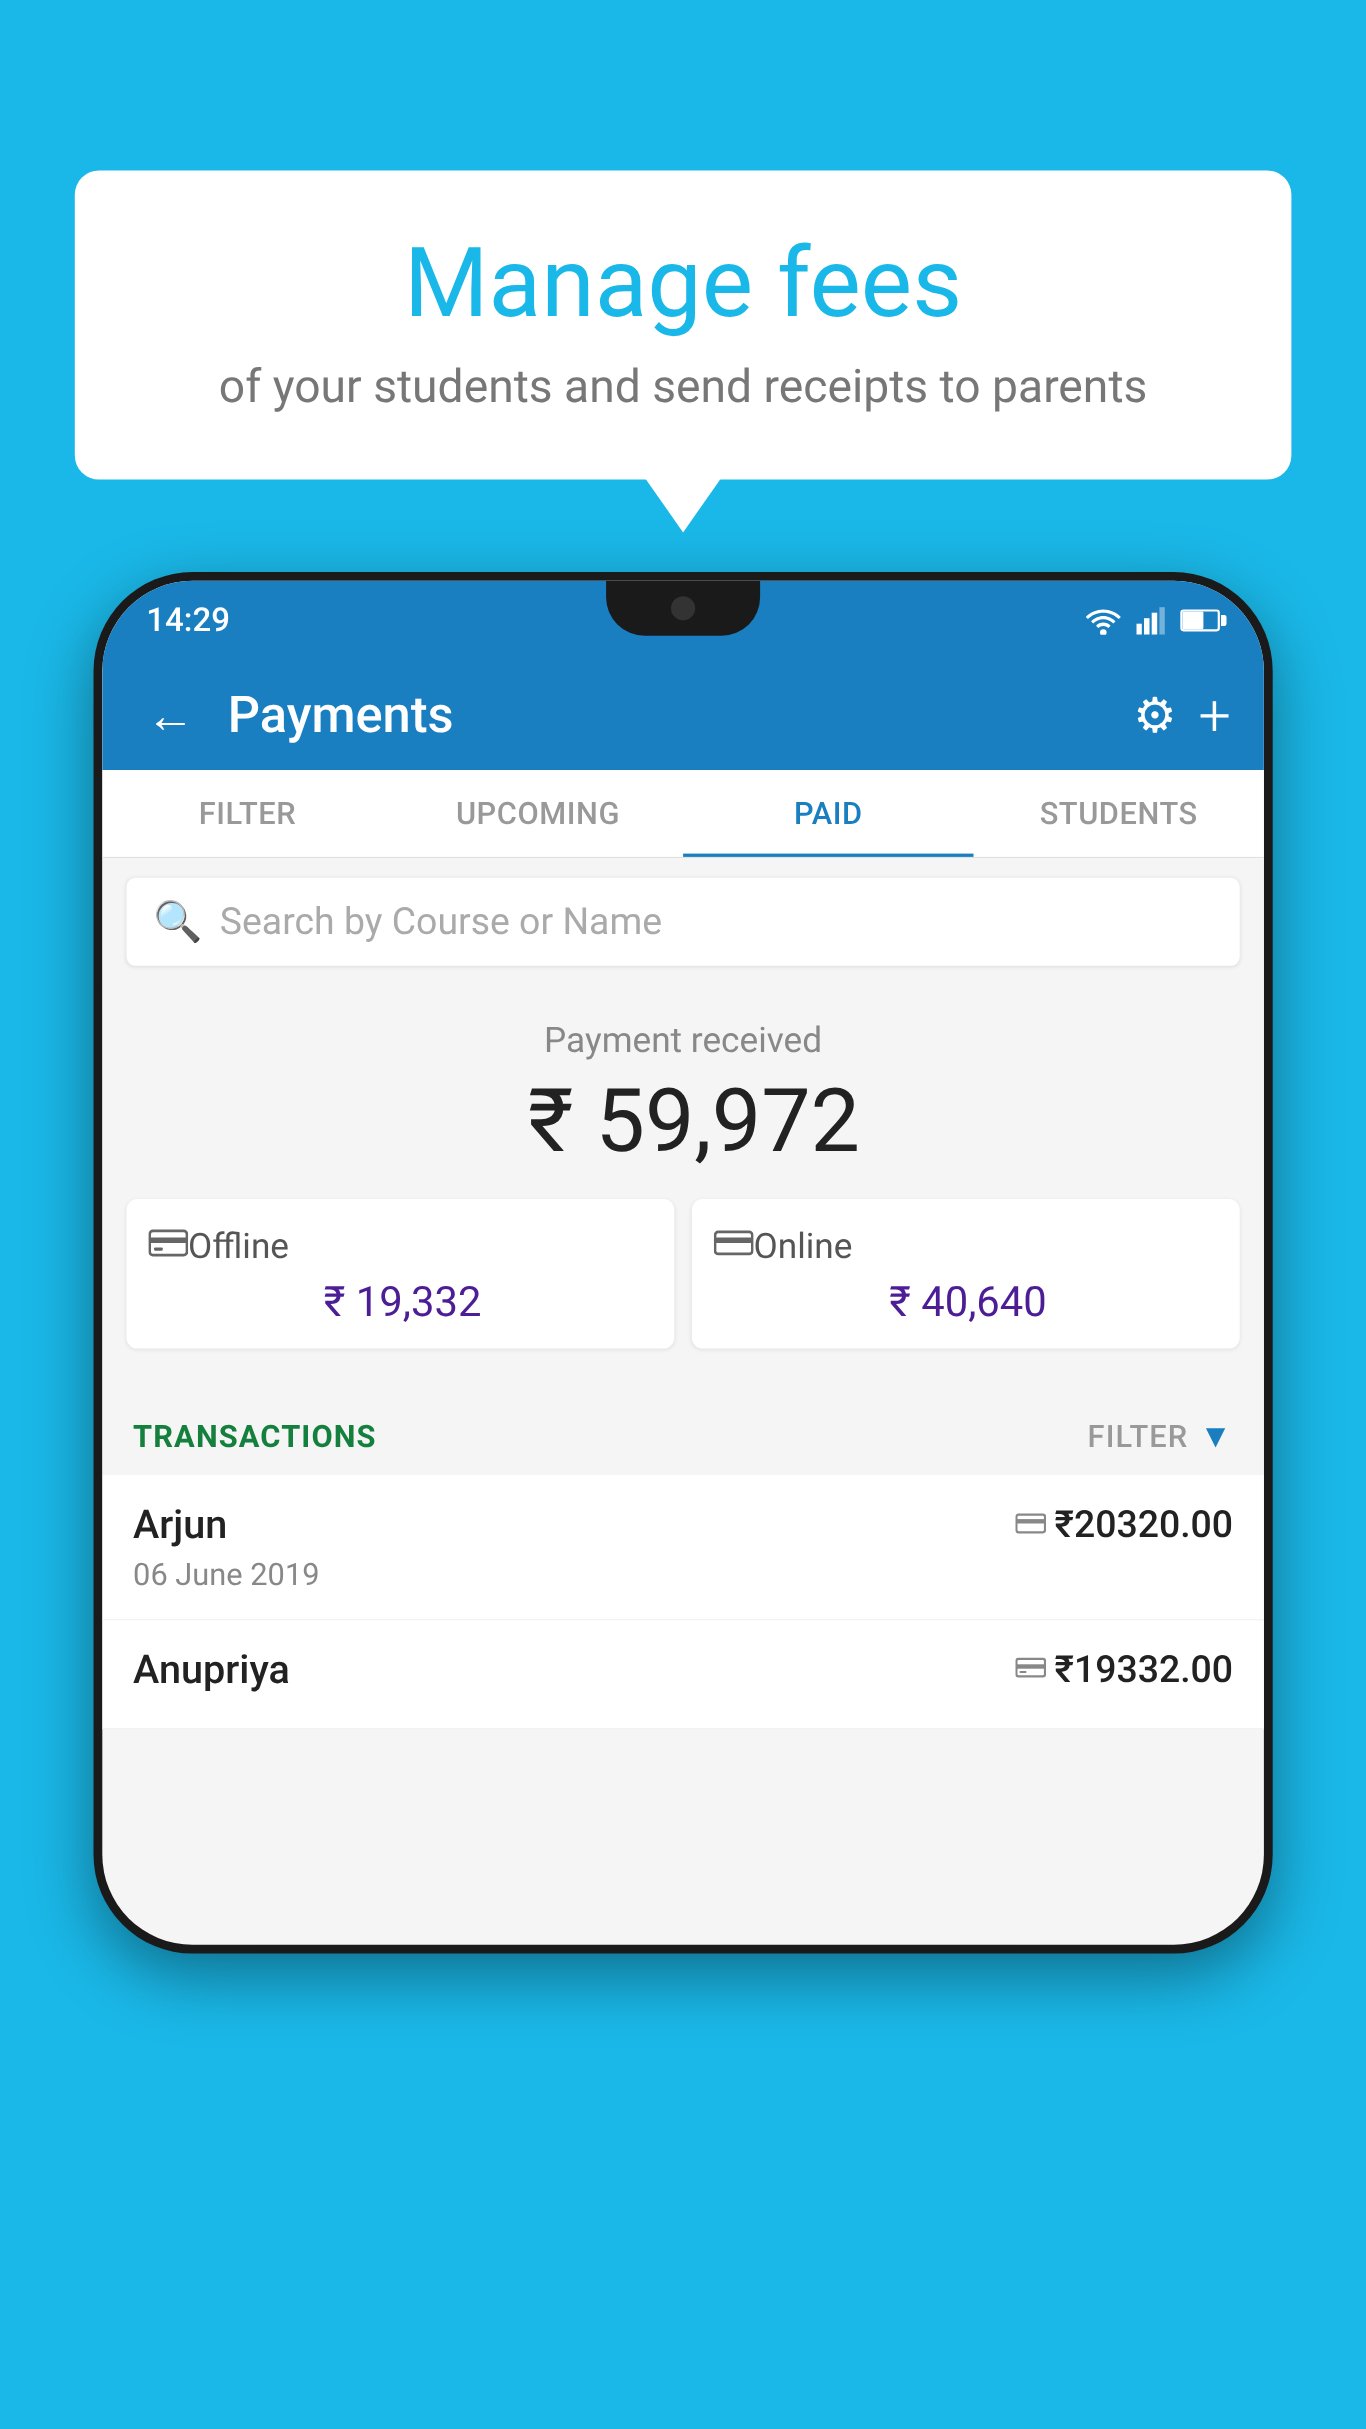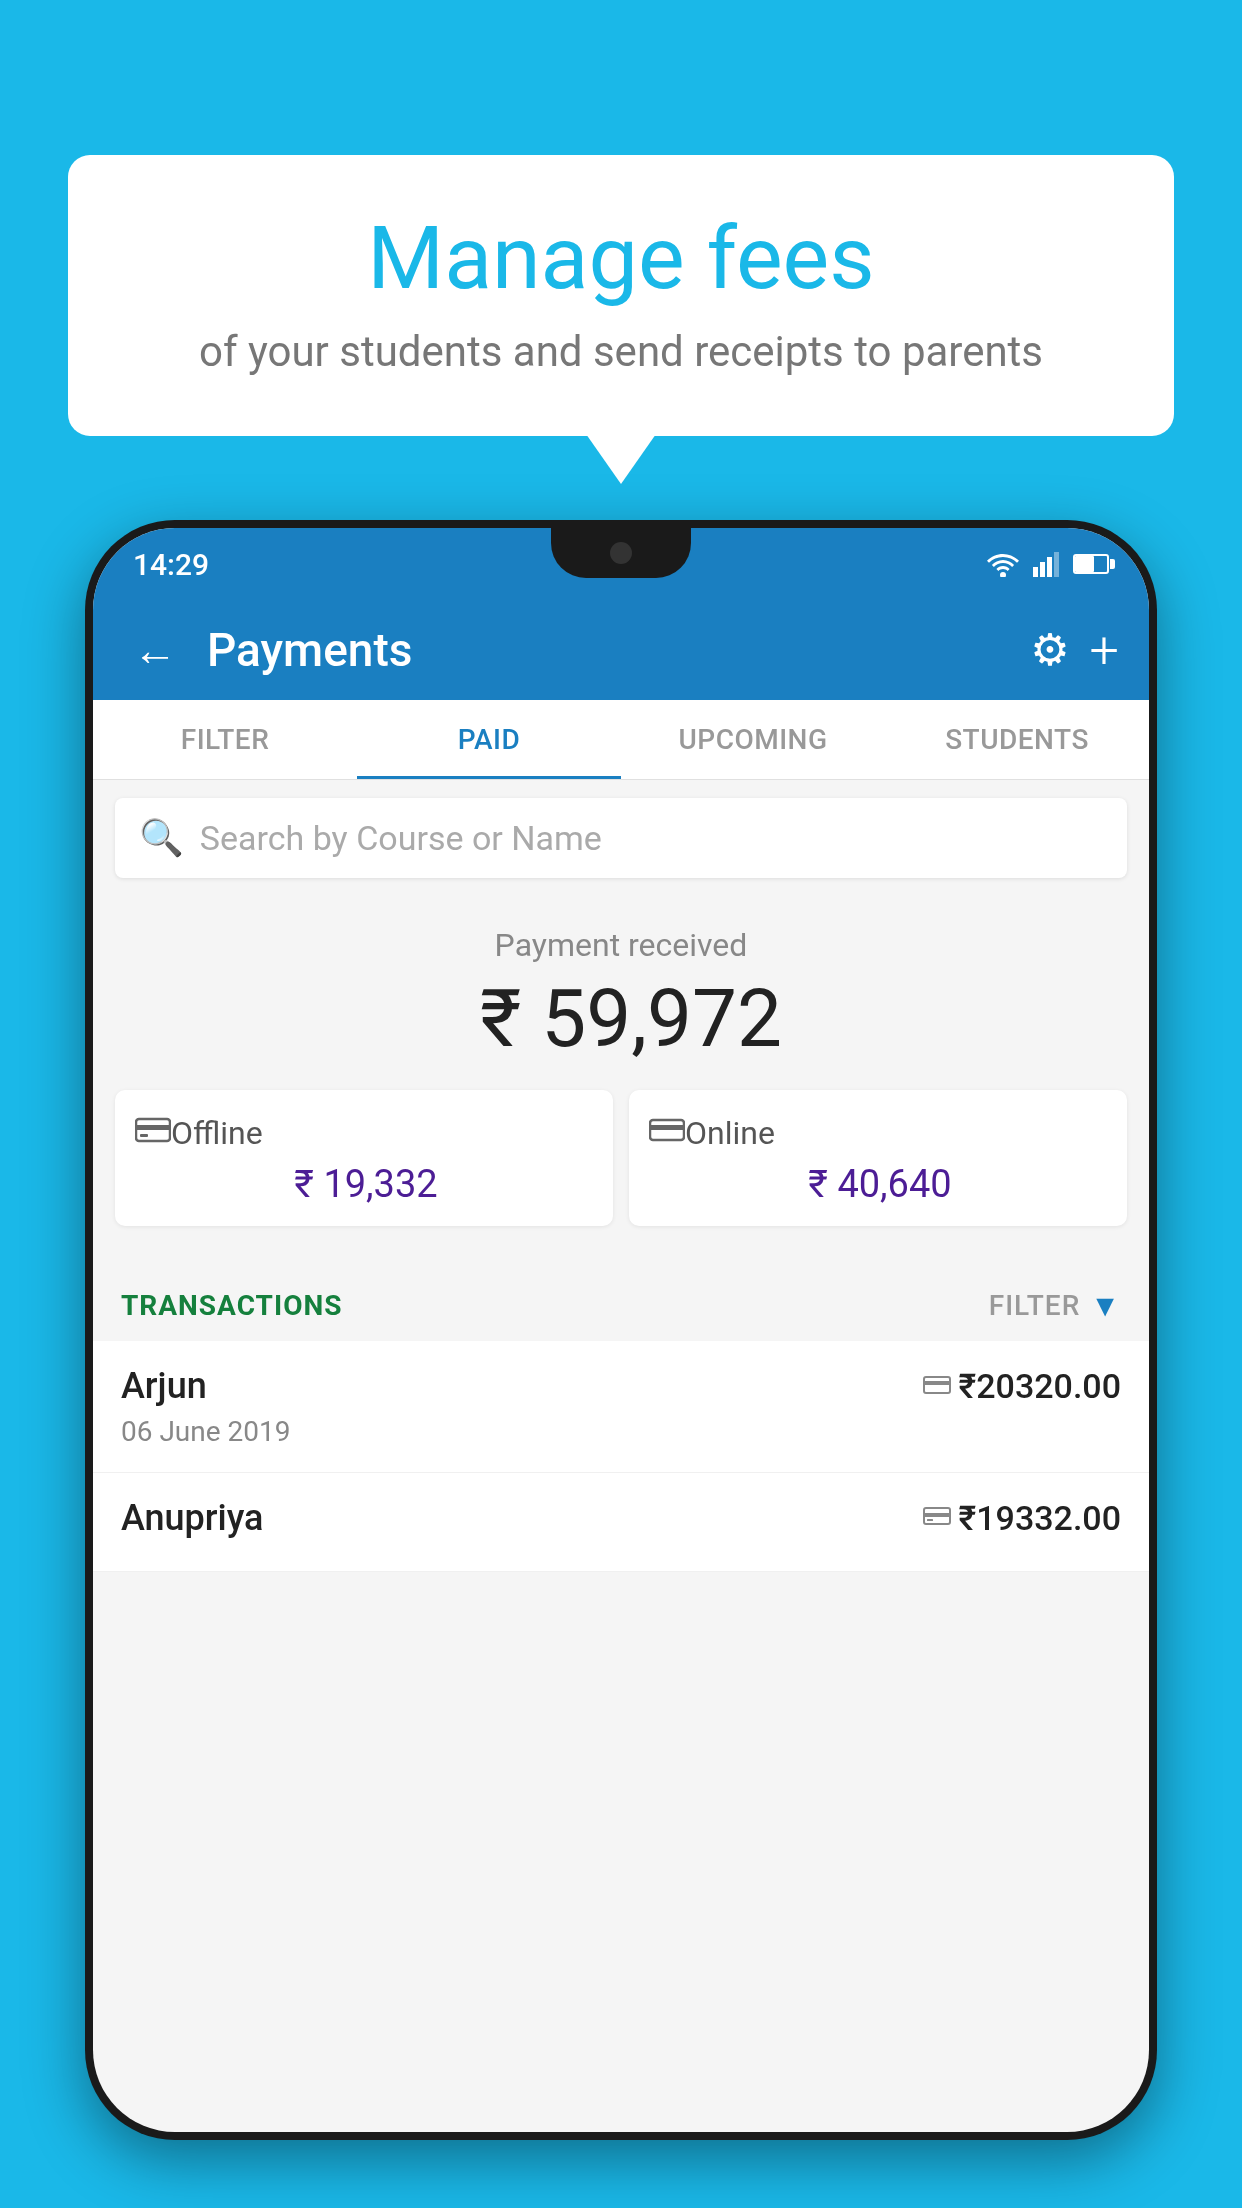--- a/index.html
+++ b/index.html
@@ -60,21 +60,21 @@
     .phone-container {
       position: absolute;
       top: 520px;
       left: 85px;
       right: 85px;
       bottom: 0;
     }
 
     .phone {
       width: 100%;
-      height: 1620px;
+      height: 1256px;
       background: #1a1a1a;
       border-radius: 90px;
       position: relative;
       padding: 8px;
       box-shadow: 0 20px 60px rgba(0,0,0,0.4);
     }
 
     .phone-inner {
       width: 100%;
       height: 100%;
@@ -460,25 +460,25 @@
         <div class="app-bar-icons">
           <span class="gear-icon-btn">⚙</span>
           <span class="plus-icon-btn">+</span>
         </div>
       </div>
 
       <div class="tabs">
         <div class="tab">
           <span>FILTER</span>
         </div>
+        <div class="tab">
+          <span>UPCOMING</span>
+        </div>
         <div class="tab active">
           <span>PAID</span>
-        </div>
-        <div class="tab">
-          <span>UPCOMING</span>
         </div>
         <div class="tab">
           <span>STUDENTS</span>
         </div>
       </div>
 
       <div class="search-container">
         <div class="search-bar">
           <span class="search-bar-icon">🔍</span>
           <span class="search-bar-text">Search by Course or Name</span>

